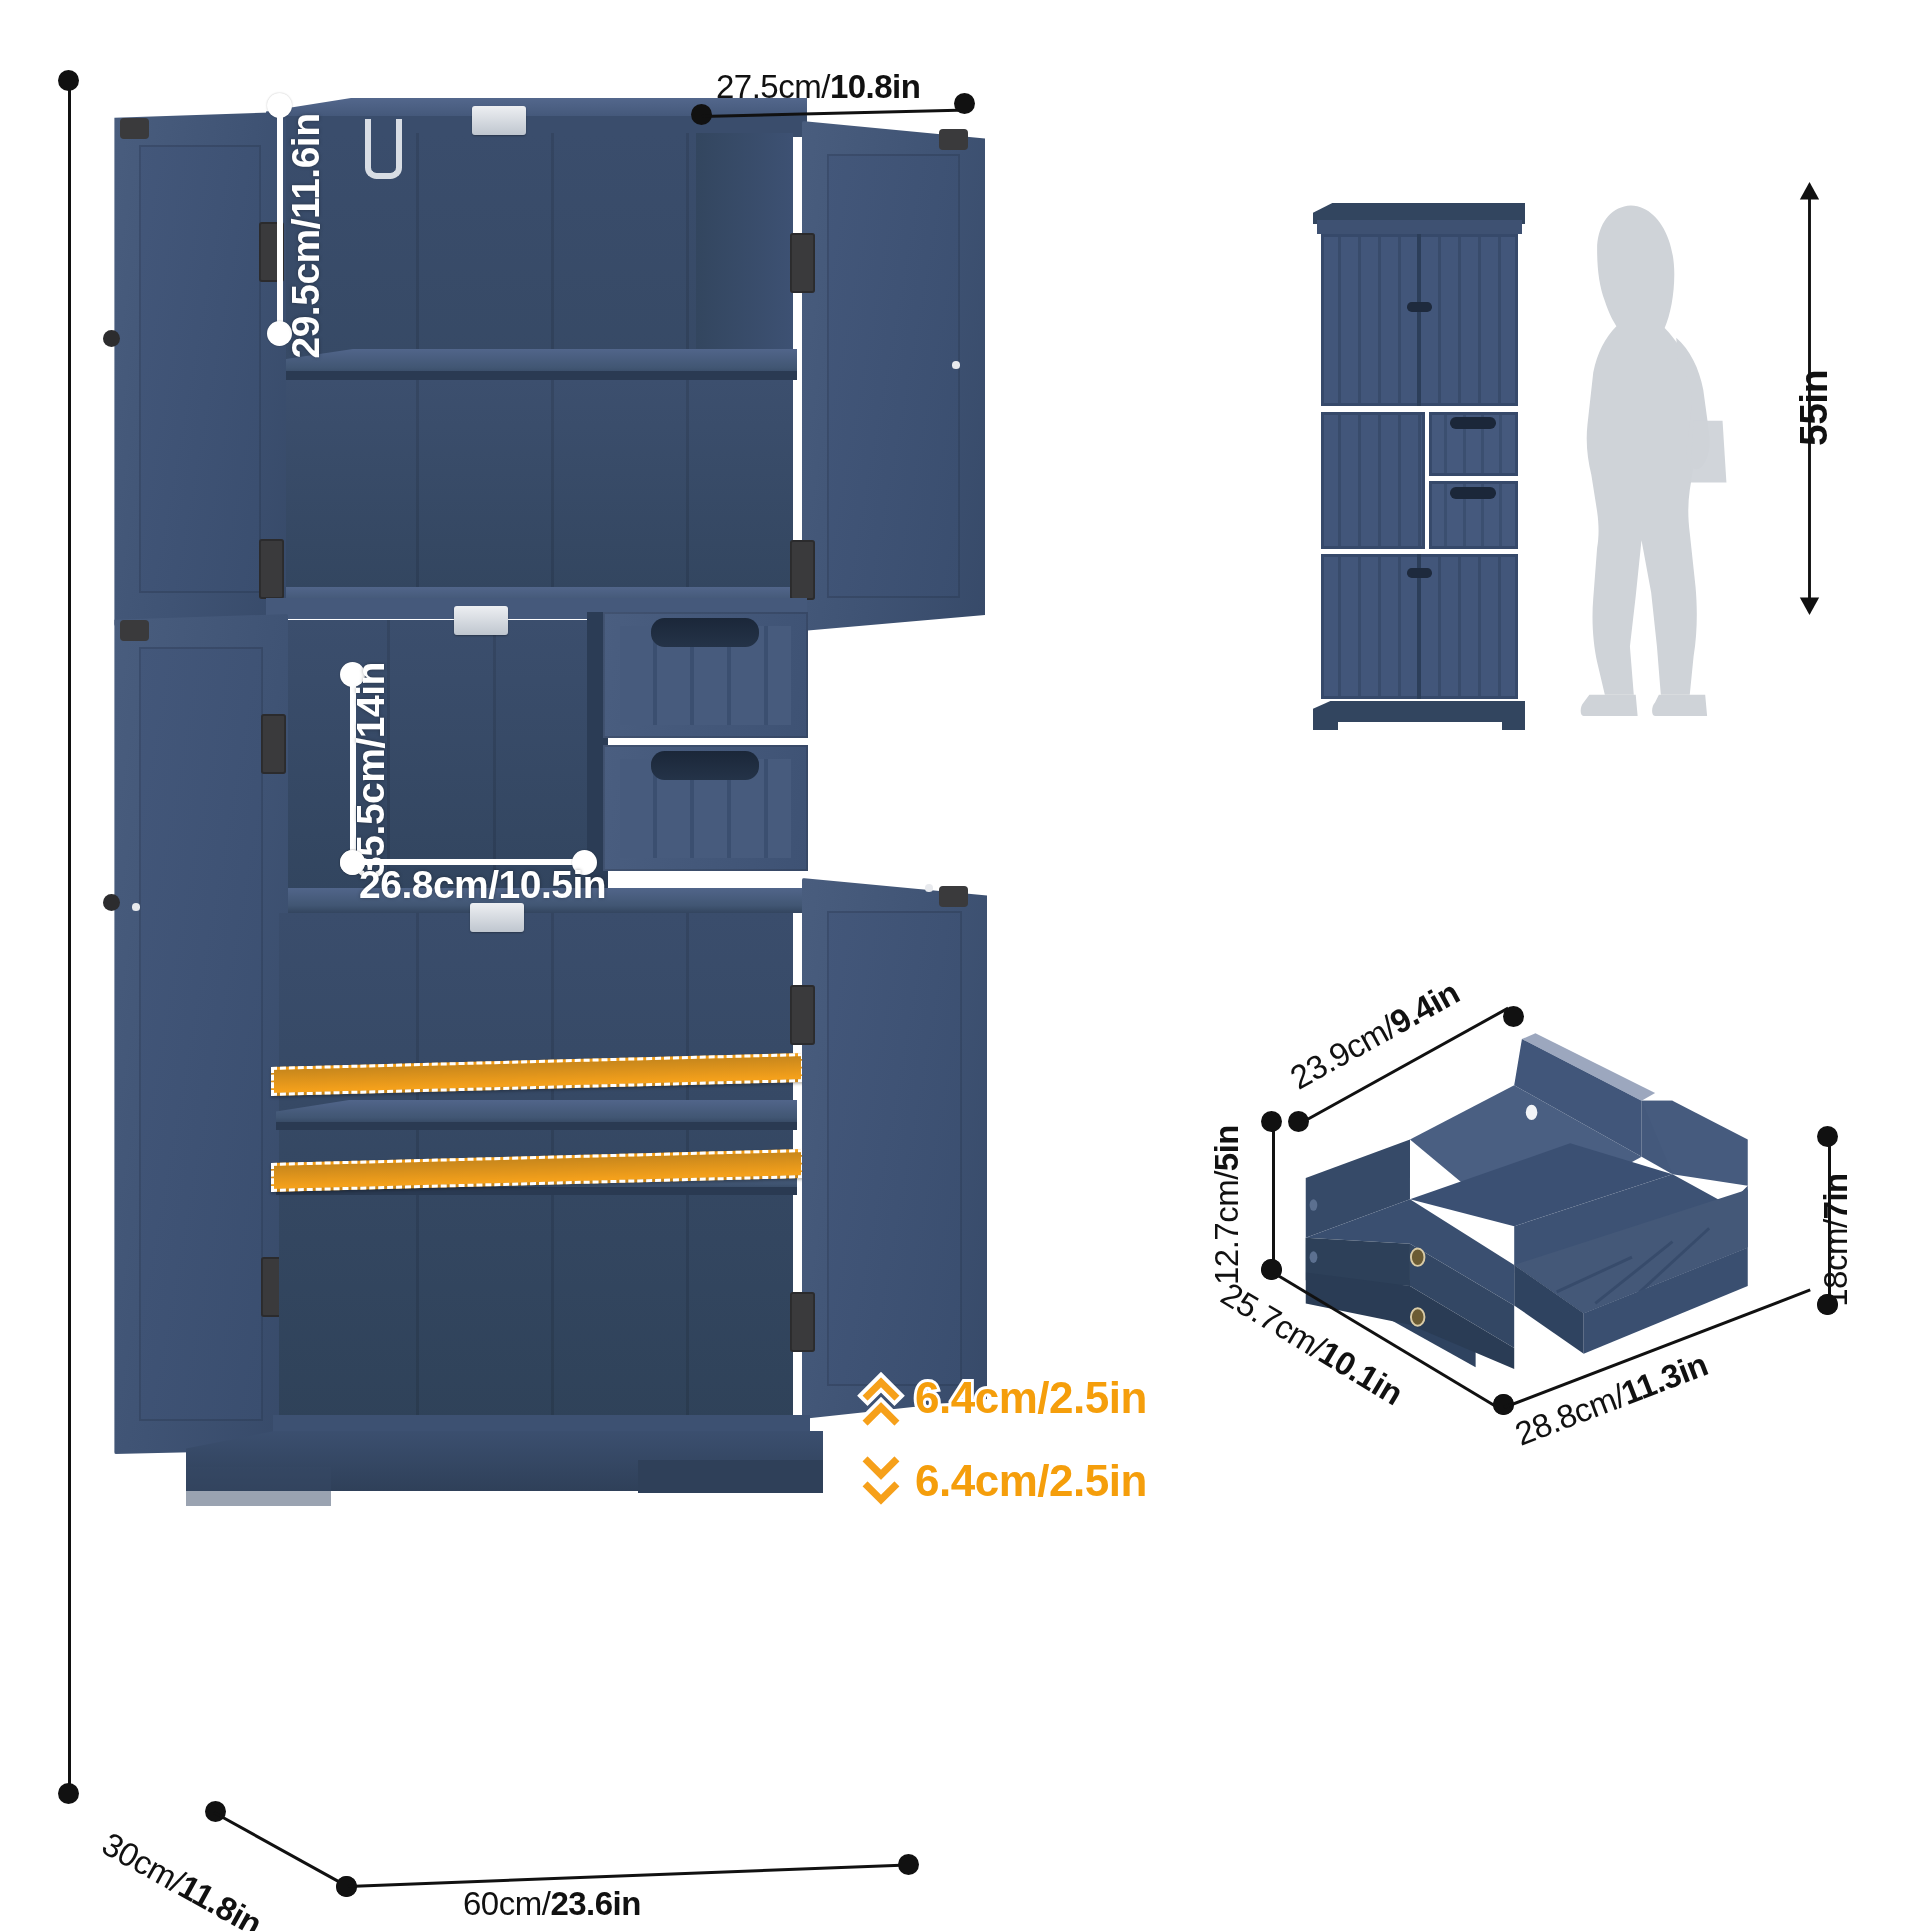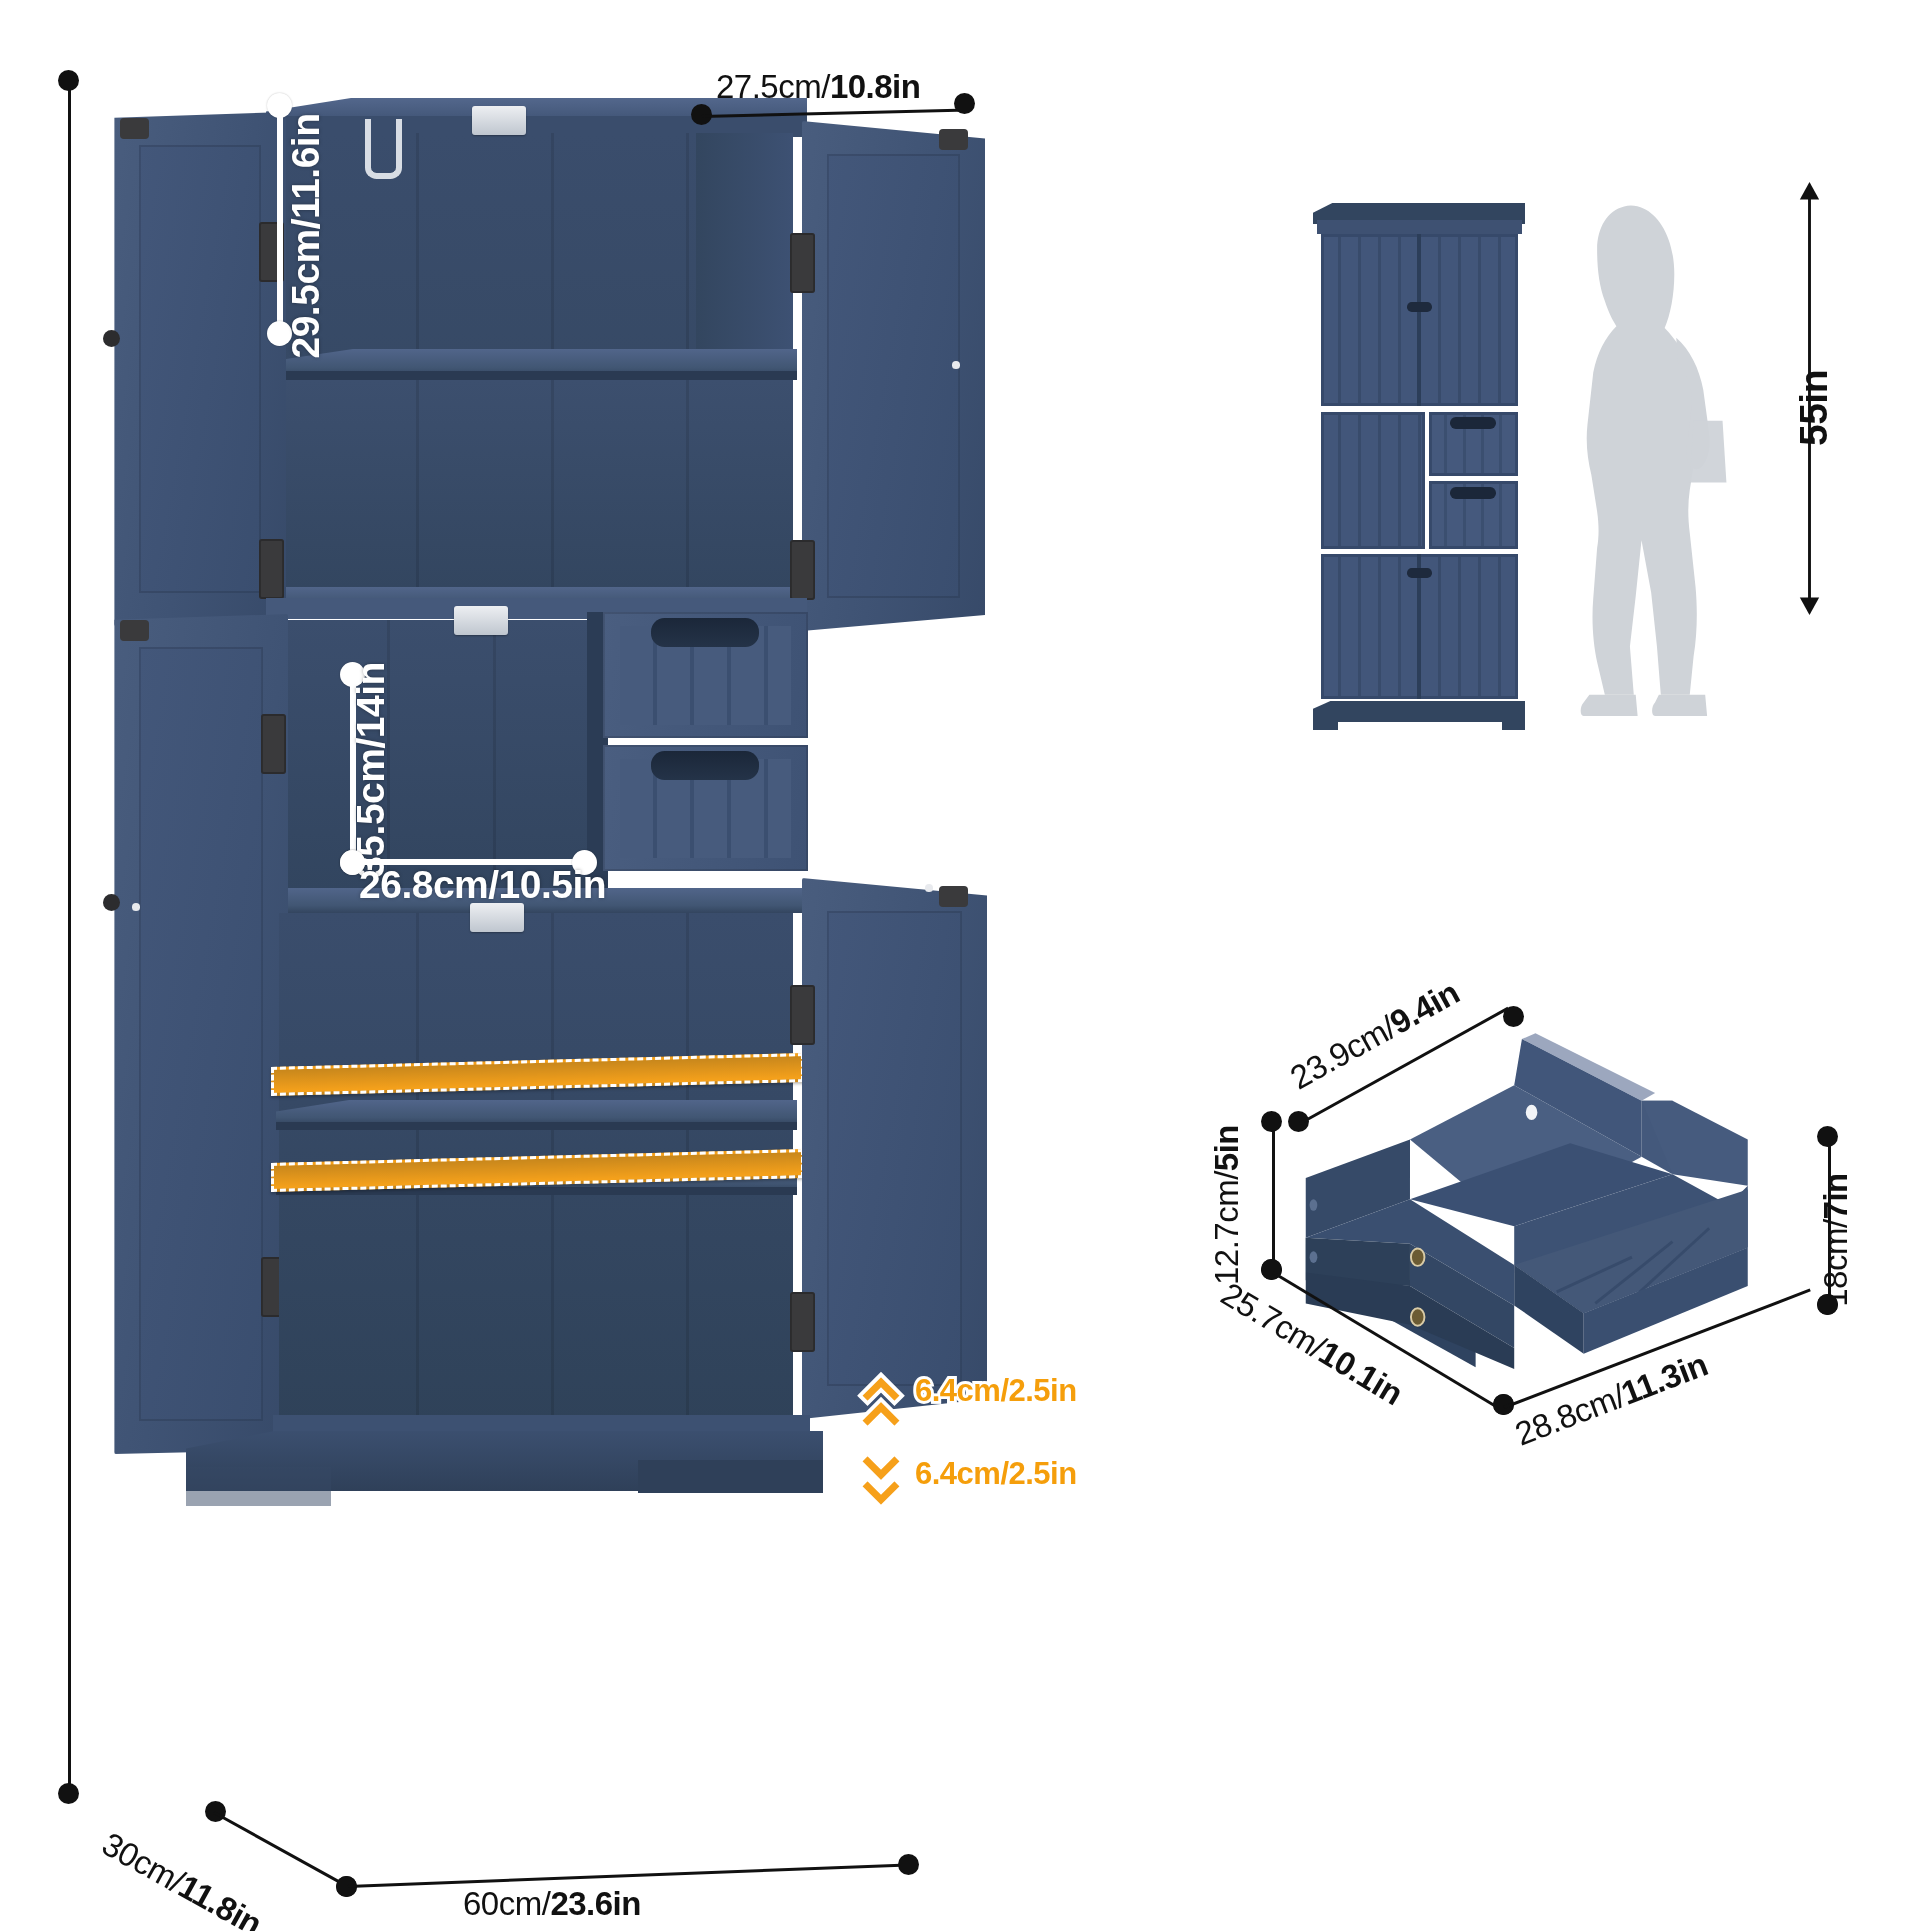--- a/index.html
+++ b/index.html
@@ -16,21 +16,21 @@
          box-shadow:0 0 1.9px rgba(0,0,0,.25);}
   .lineH{position:absolute;height:2.9px;background:#111;}
   .lineV{position:absolute;width:2.9px;background:#111;}
   .wlineV{position:absolute;width:5.8px;background:#fff;}
   .wlineH{position:absolute;height:5.8px;background:#fff;}
   .lbl{position:absolute;white-space:nowrap;font-size:33px;letter-spacing:-0.5px;color:#111;}
   .lbl b{font-weight:700;}
   .lbl.w{color:#fff;font-weight:700;
          text-shadow:0 0 3.9px rgba(0,0,0,.35);}
   .lbl.big{font-size:39px;}
-  .lbl.orange{color:#F59E0B;font-weight:700;font-size:31px;
+  .lbl.orange{color:#F59E0B;font-weight:700;font-size:44px;
       -webkit-text-stroke:5.8px #fff; paint-order:stroke fill;}
 
   
   :root{
     --navy:#3E5172;
     --navy-d:#31425E;
     --navy-dd:#283851;
     --navy-l:#4A5E80;
     --navy-ll:#55698C;
     --navy-face:#415573;

